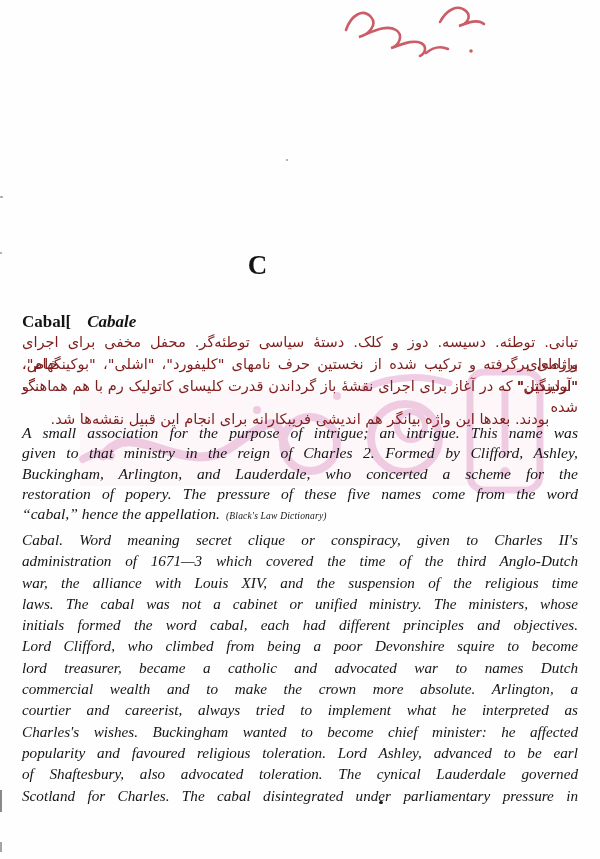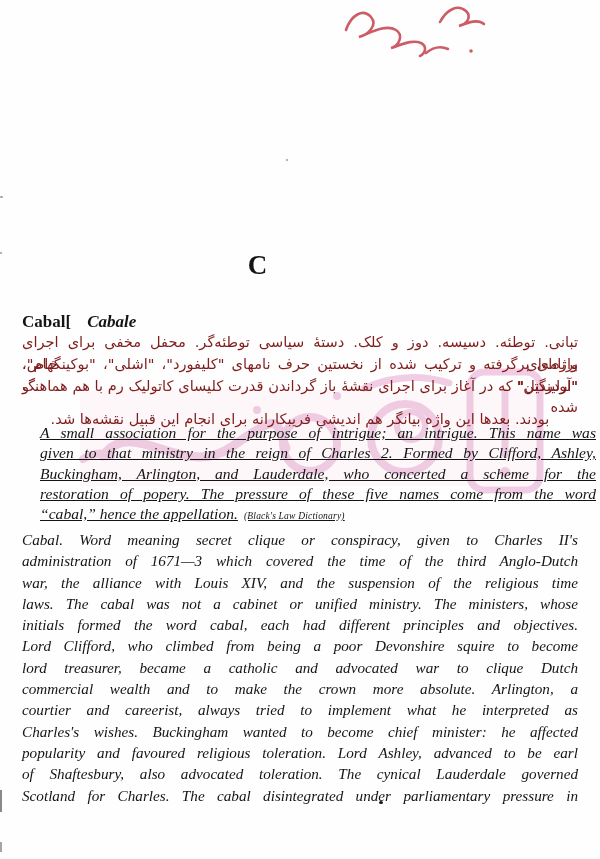--- a/index.html
+++ b/index.html
@@ -22,21 +22,21 @@
     font-size:27px;font-weight:bold;letter-spacing:1px;
   }
   .headword-line{left:22px;top:312px;width:556px;font-size:17px;font-weight:bold;}
   .headword-line .alt{font-style:italic;margin-left:16px;}
 
   .persian-block{left:22px;top:331px;width:556px;direction:rtl;
     font-family:"DejaVu Sans", sans-serif;font-size:14.6px;color:#7f1d1d;}
   .persian-block .pline{height:21.8px;line-height:21.8px;text-align:justify;text-align-last:justify;white-space:normal;}
   .persian-block .pline.center{text-align:center;text-align-last:center;margin-top:12px;}
 
-  .english-def{left:40px;top:423px;width:556px;font-style:italic;font-size:15.6px;text-decoration:underline;}
+  .english-def{left:22px;top:423px;width:556px;font-style:italic;font-size:15.6px;}
   .english-def .eline{height:20.3px;line-height:20.3px;text-align:justify;text-align-last:justify;}
   .english-def .eline.last{text-align:center;text-align-last:left;}
   .citation{font-size:9.5px;margin-left:6px;letter-spacing:0.2px;}
 
   .history{left:22px;top:529px;width:556px;font-style:italic;font-size:15.2px;}
   .history .hline{height:21.3px;line-height:21.3px;text-align:justify;text-align-last:justify;}
 
   
   .speck{position:absolute;z-index:4;background:#9a9a9a;border-radius:50%;}
   .speck.dark{background:#161616;}
@@ -92,21 +92,21 @@
     <div class="eline last"><span>“cabal,” hence the appellation.</span><span class="citation">(Black's Law Dictionary)</span></div>
   </div>
 
   <div class="textlayer history">
     <div class="hline">Cabal. Word meaning secret clique or conspiracy, given to Charles II's</div>
     <div class="hline">administration of 1671—3 which covered the time of the third Anglo-Dutch</div>
     <div class="hline">war, the alliance with Louis XIV, and the suspension of the religious time</div>
     <div class="hline">laws. The cabal was not a cabinet or unified ministry. The ministers, whose</div>
     <div class="hline">initials formed the word cabal, each had different principles and objectives.</div>
     <div class="hline">Lord Clifford, who climbed from being a poor Devonshire squire to become</div>
-    <div class="hline">lord treasurer, became a catholic and advocated war to clique Dutch</div>
+    <div class="hline">lord treasurer, became a catholic and advocated war to names Dutch</div>
     <div class="hline">commercial wealth and to make the crown more absolute. Arlington, a</div>
     <div class="hline">courtier and careerist, always tried to implement what he interpreted as</div>
     <div class="hline">Charles's wishes. Buckingham wanted to become chief minister: he affected</div>
     <div class="hline">popularity and favoured religious toleration. Lord Ashley, advanced to be earl</div>
     <div class="hline">of Shaftesbury, also advocated toleration. The cynical Lauderdale governed</div>
     <div class="hline">Scotland for Charles. The cabal disintegrated under parliamentary pressure in</div>
   </div>
 
   <div class="speck dark" style="left:379px;top:801px;width:4px;height:3px;"></div>
   <div class="speck" style="left:286px;top:159px;width:2px;height:2px;"></div>

